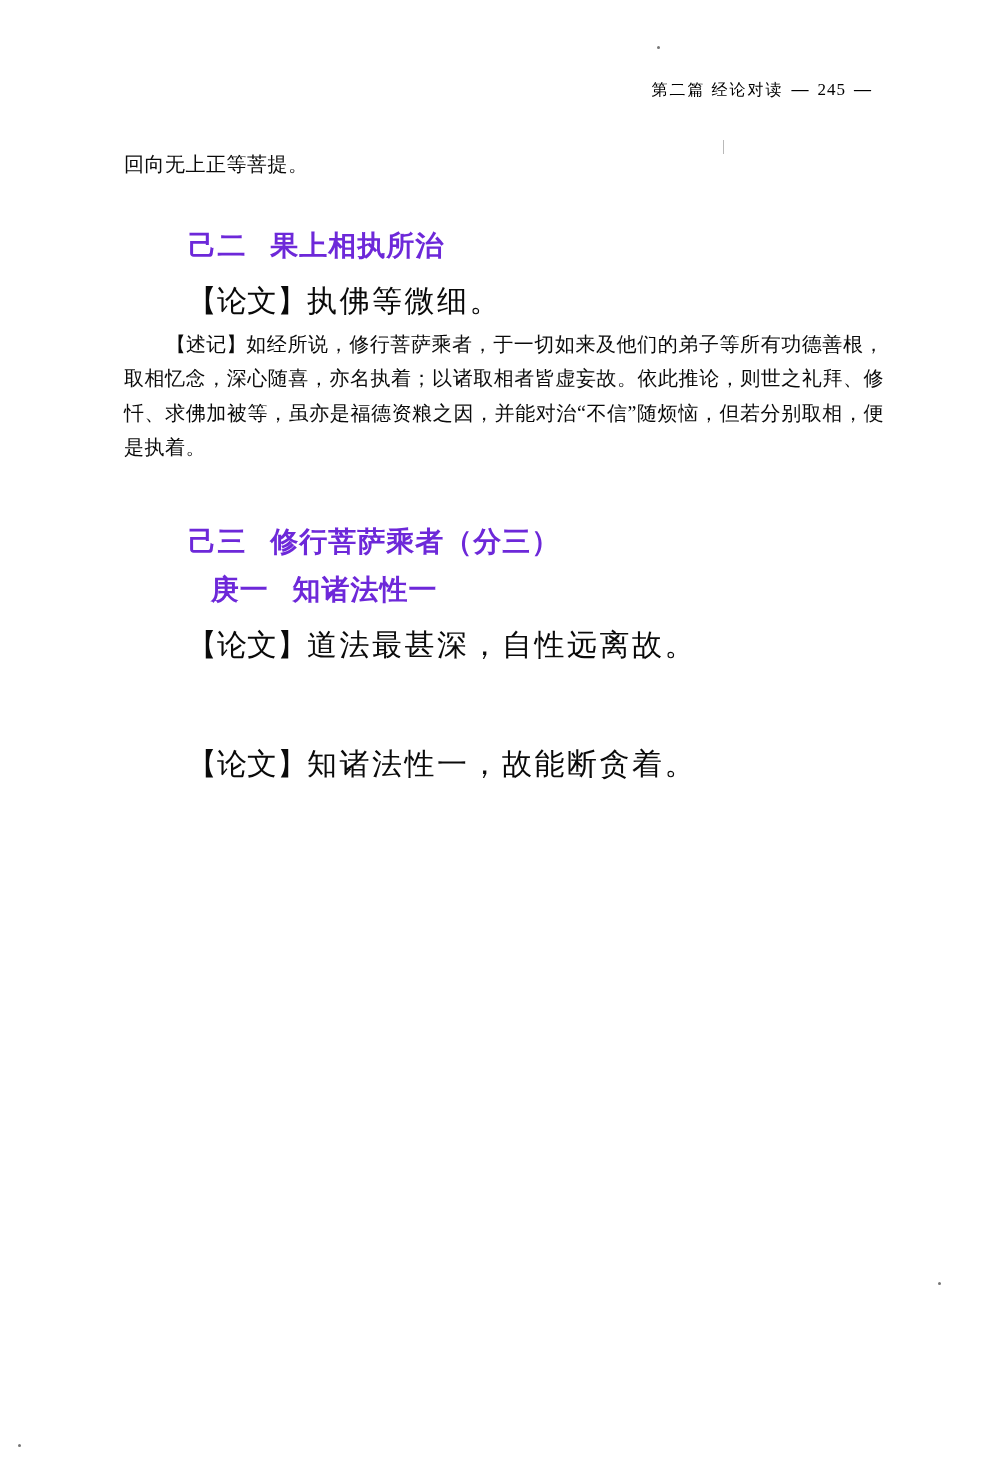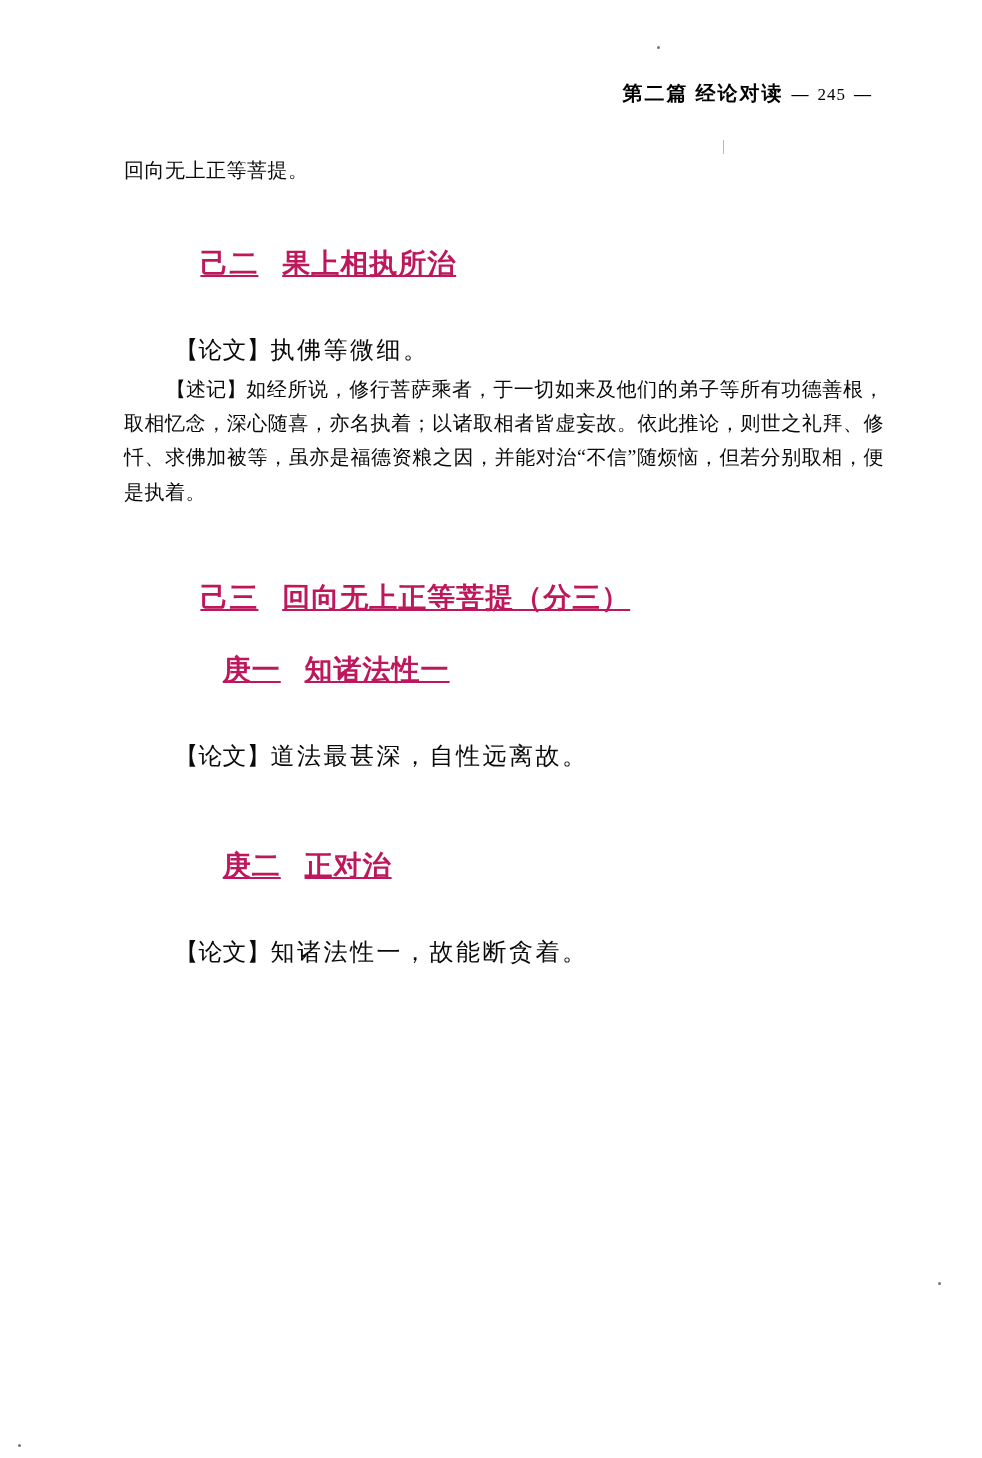--- a/index.html
+++ b/index.html
@@ -29,22 +29,22 @@
     display: flex;
     justify-content: flex-end;
     align-items: baseline;
     font-size: 17px;
     letter-spacing: 1px;
     color: #000;
     margin-bottom: 46px;
     padding-right: 4px;
   }
   .header .hd-title {
-    font-weight: bold;
-    font-size: 20px;
+    font-weight: normal;
+    font-size: 16px;
     letter-spacing: 2px;
     text-align: right;
   }
   .header .hd-dash {
     margin: 0 8px;
     font-weight: bold;
   }
   .header .hd-page {
     font-weight: normal;
     font-size: 17px;
@@ -63,44 +63,42 @@
   .para-cont {
     text-indent: 0;
   }
   .para {
     text-indent: 2.1em;
   }
   .heading {
     font-weight: bold;
     font-size: 28px;
     letter-spacing: 1px;
-    margin: 12px;
-    color: #be185d;
-    text-decoration: underline;
+    margin: 0;
+    color: #6d28d9;
   }
   .h-ji {
     text-indent: 2.3em;
   }
   .h-geng {
     text-indent: 3.1em;
   }
   .gap-lg { height: 46px; }
   .gap-sm { height: 10px; }
   .gap-xl { height: 58px; }
   .heading .sp {
     display: inline-block;
     width: 0.85em;
   }
   
   .quote {
-    font-size: 24px;
+    font-size: 30px;
     letter-spacing: 0.5px;
     text-indent: 2.1em;
     font-family: "Liberation Serif", "DejaVu Serif", serif;
-    margin-top: 25px;
   }
   .quote .q-body {
     letter-spacing: 2.5px;
   }
   .tag {
     letter-spacing: 0;
   }
   .marks {
     position: absolute;
     pointer-events: none;
@@ -144,39 +142,36 @@
 
     <div class="gap-sm"></div>
 
     <p class="quote"><span class="tag">【论文】</span><span class="q-body">执佛等微细。</span></p>
 
     <p class="para"><span class="tag">【述记】</span><span>如经所说，修行菩萨乘者，于一切如来及他们的弟子等所有功德善根，取相忆念，深心随喜，亦名执着；以诸取相者皆虚妄故。依此推论，则世之礼拜、修忏、求佛加被等，虽亦是福德资粮之因，并能对治“不信”随烦恼，但若分别取相，便是执着。</span></p>
 
     <div class="gap-xl"></div>
 
     <div class="heading h-ji">
-      <span>己三</span><span class="sp"></span><span>回向无上正等菩提（分三）</span>
+      <span>己三</span><span class="sp"></span><span>修行菩萨乘者（分三）</span>
     </div>
 
     <div class="gap-sm"></div>
 
     <div class="heading h-geng">
       <span>庚一</span><span class="sp"></span><span>知诸法性一</span>
     </div>
 
     <div class="gap-sm"></div>
 
     <p class="quote"><span class="tag">【论文】</span><span class="q-body">道法最甚深，自性远离故。</span></p>
 
 
     <div class="gap-xl"></div>
 
-    <div class="heading h-geng">
-      <span>庚二</span><span class="sp"></span><span>正对治</span>
-    </div>
 
     <div class="gap-sm"></div>
 
     <p class="quote"><span class="tag">【论文】</span><span class="q-body">知诸法性一，故能断贪着。</span></p>
 
   </div>
 
   <div class="marks">
     <div class="mark-tick" style="left:723px; top:140px;"></div>
     <div class="mark-dot" style="left:657px; top:46px;"></div>

